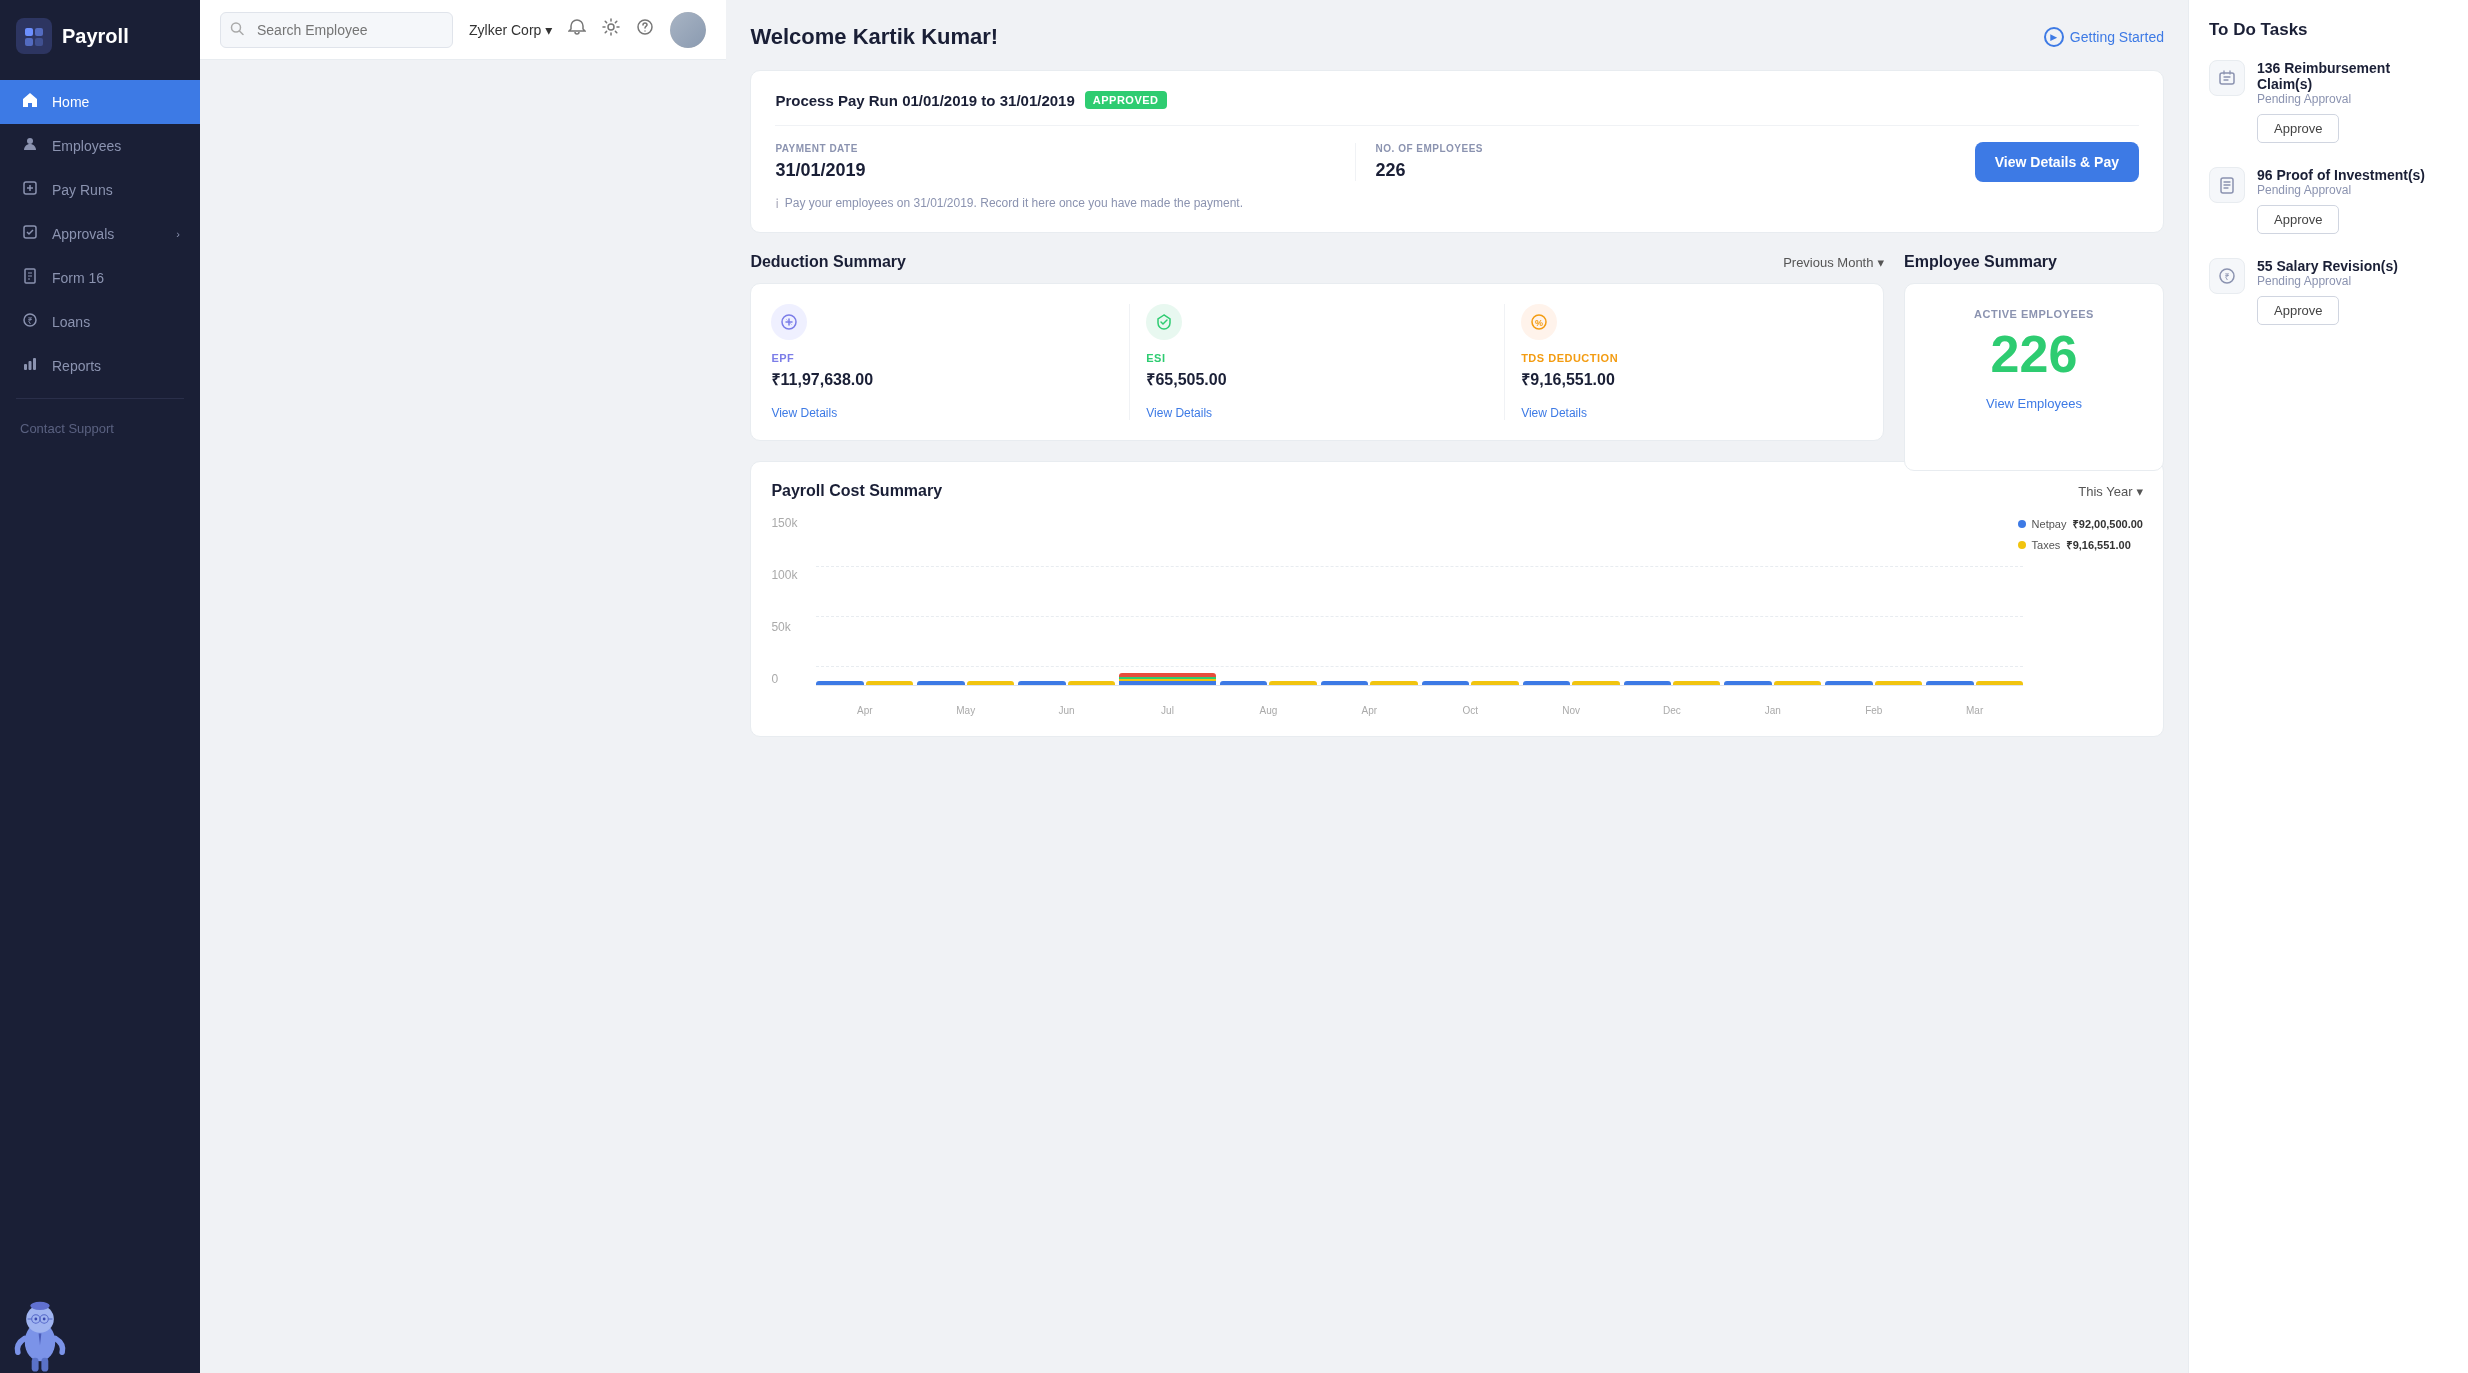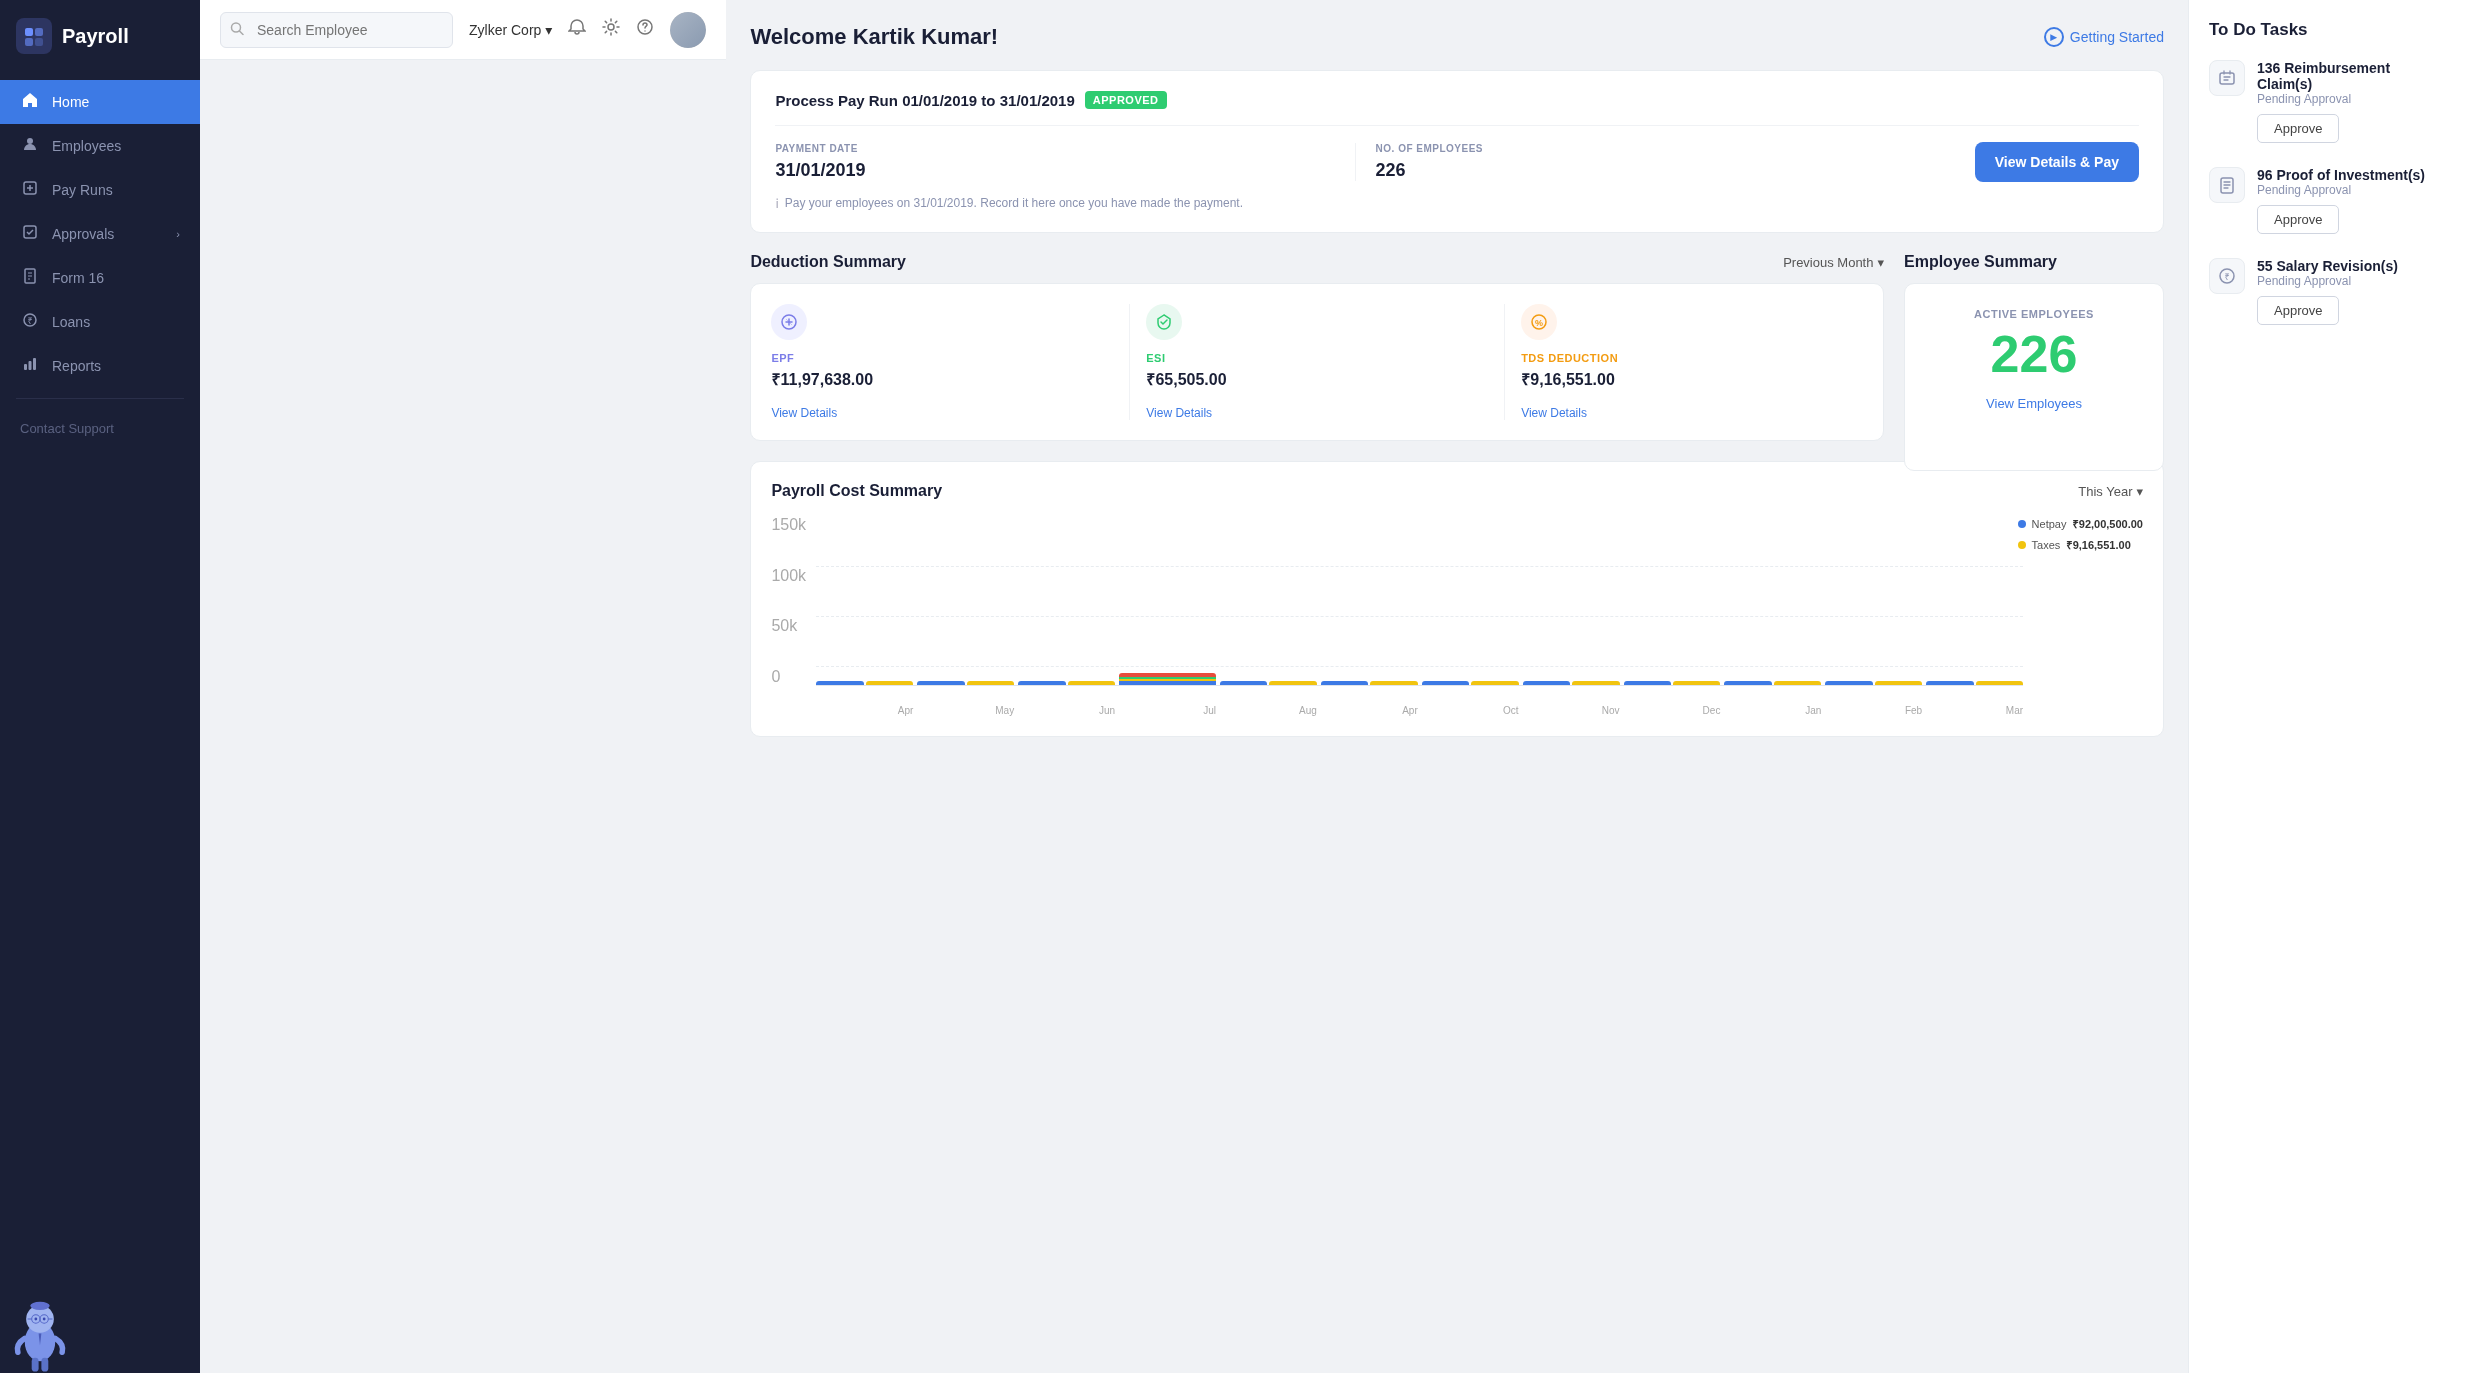--- a/index.html
+++ b/index.html
@@ -405,21 +405,21 @@
       margin-top: 16px;
     }
     .chart-labels-y {
       position: absolute;
       left: 0;
       top: 0;
       bottom: 30px;
       display: flex;
       flex-direction: column;
       justify-content: space-between;
-      font-size: 16px;
+      font-size: 12px;
       color: #aaa;
       width: 40px;
     }
     .chart-bars-area {
       position: absolute;
       left: 45px;
       right: 120px;
       top: 0;
       bottom: 30px;
       display: flex;
@@ -464,21 +464,21 @@
     .chart-x-labels {
       position: absolute;
       left: 45px;
       right: 120px;
       bottom: 0;
       display: flex;
       gap: 4px;
     }
     .chart-x-label {
       flex: 1;
-      text-align: right;
+      text-align: center;
       font-size: 10px;
       color: #aaa;
     }
 
     
     .todo-title {
       font-size: 17px;
       font-weight: 700;
       color: #1a1f36;
       margin-bottom: 20px;

